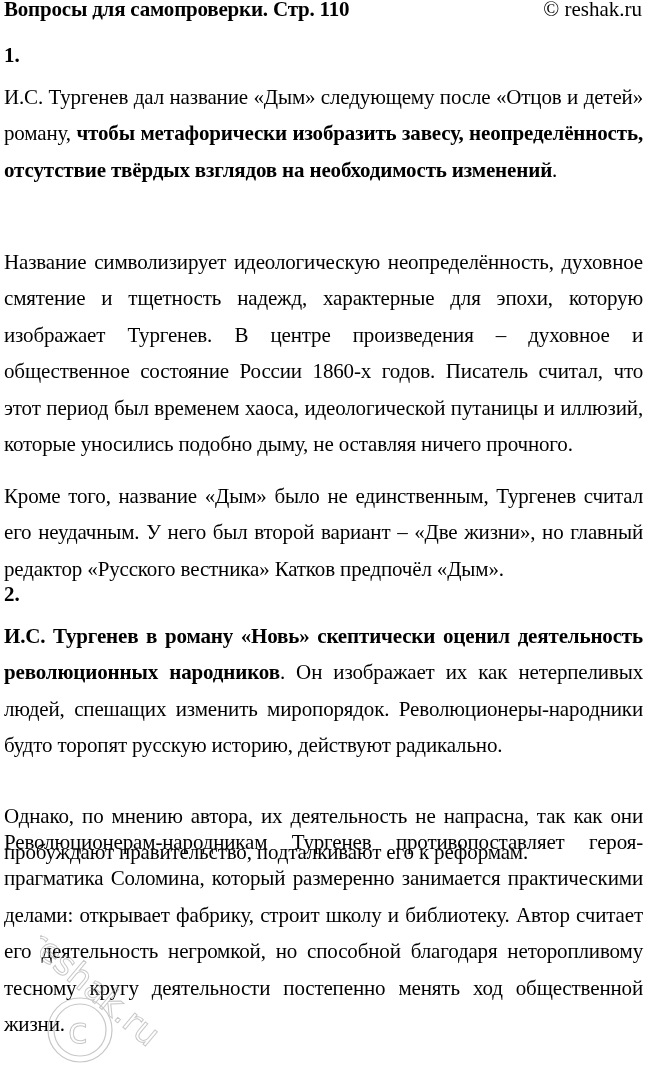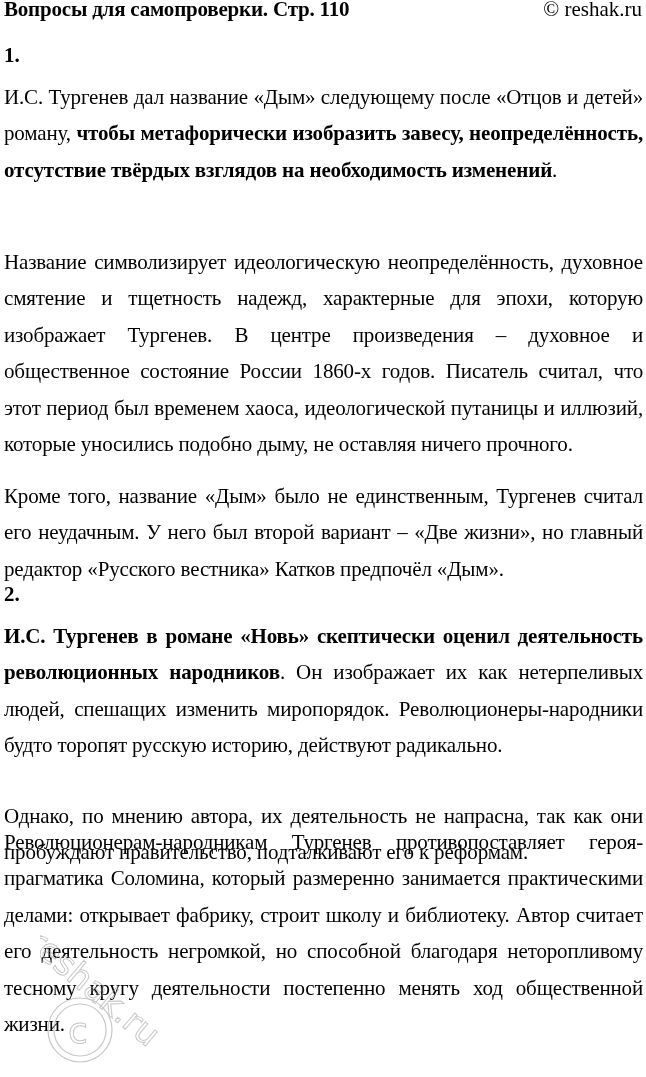--- a/index.html
+++ b/index.html
@@ -46,21 +46,21 @@
     <span>Название символизирует идеологическую неопределённость, духовное смятение и тщетность надежд, характерные для эпохи, которую изображает Тургенев. В центре произведения – духовное и общественное состояние России 1860-х годов. Писатель считал, что этот период был временем хаоса, идеологической путаницы и иллюзий, которые уносились подобно дыму, не оставляя ничего прочного.</span>
   </p>
 
   <p class="para" style="top:478px">
     <span>Кроме того, название «Дым» было не единственным, Тургенев считал его неудачным. У него был второй вариант – «Две жизни», но главный редактор «Русского вестника» Катков предпочёл «Дым».</span>
   </p>
 
   <div class="num" style="top:582px">2.</div>
 
   <p class="para" style="top:618px">
-    <b>И.С. Тургенев в романе «Новь» скептически оценил деятельность революционных народников</b><span>. Он изображает их как нетерпеливых людей, спешащих изменить миропорядок. Революционеры-народники будто торопят русскую историю, действуют радикально.</span>
+    <b>И.С. Тургенев в роману «Новь» скептически оценил деятельность революционных народников</b><span>. Он изображает их как нетерпеливых людей, спешащих изменить миропорядок. Революционеры-народники будто торопят русскую историю, действуют радикально.</span>
   </p>
 
   <p class="para" style="top:798px">
     <span>Однако, по мнению автора, их деятельность не напрасна, так как они пробуждают правительство, подталкивают его к реформам.</span>
   </p>
 
   <p class="para" style="top:824px">
     <span>Революционерам-народникам Тургенев противопоставляет героя-прагматика Соломина, который размеренно занимается практическими делами: открывает фабрику, строит школу и библиотеку. Автор считает его деятельность негромкой, но способной благодаря неторопливому тесному кругу деятельности постепенно менять ход общественной жизни.</span>
   </p>
 </div>

